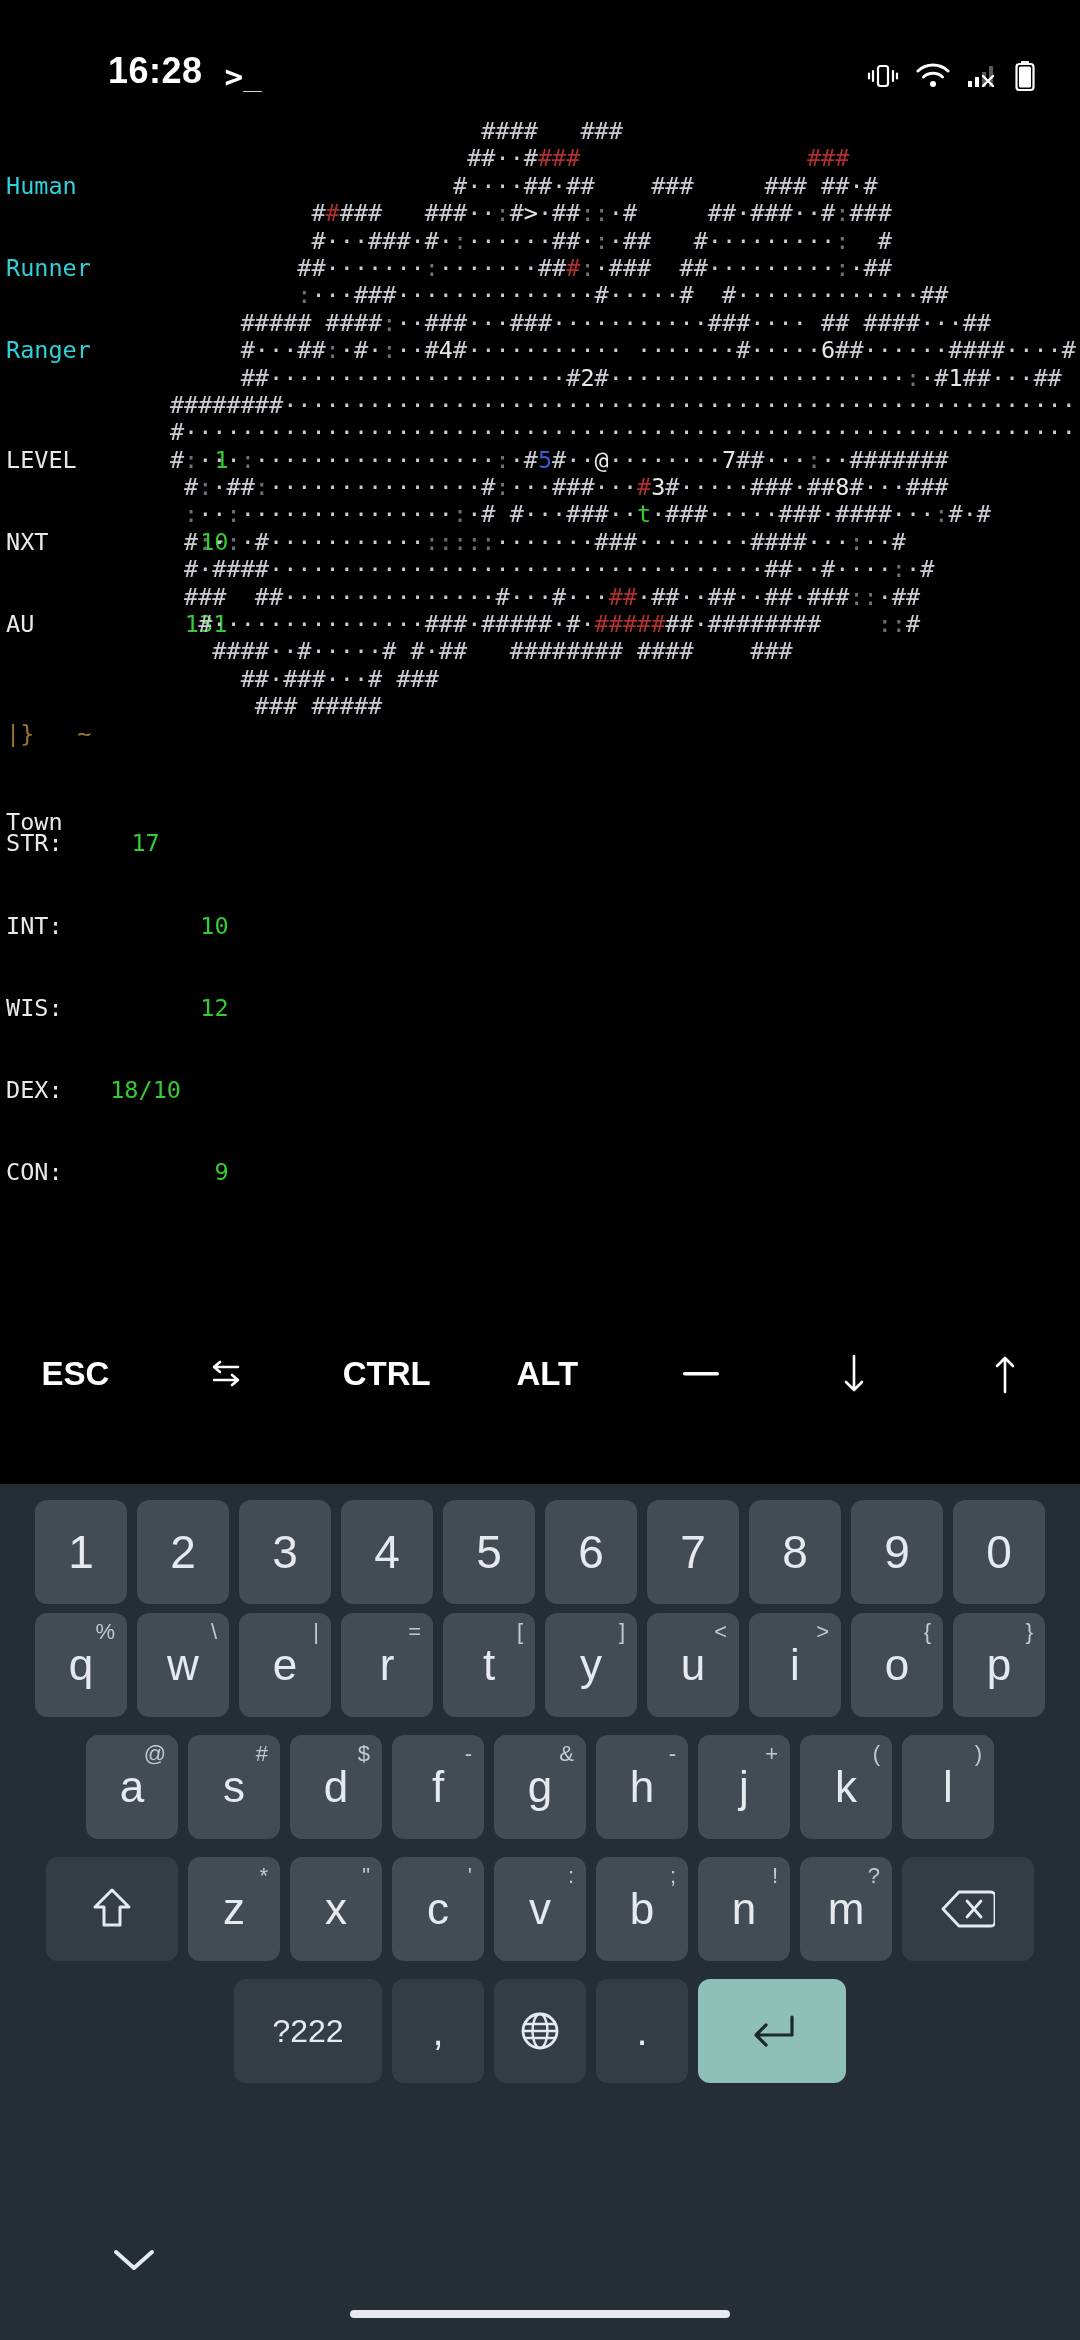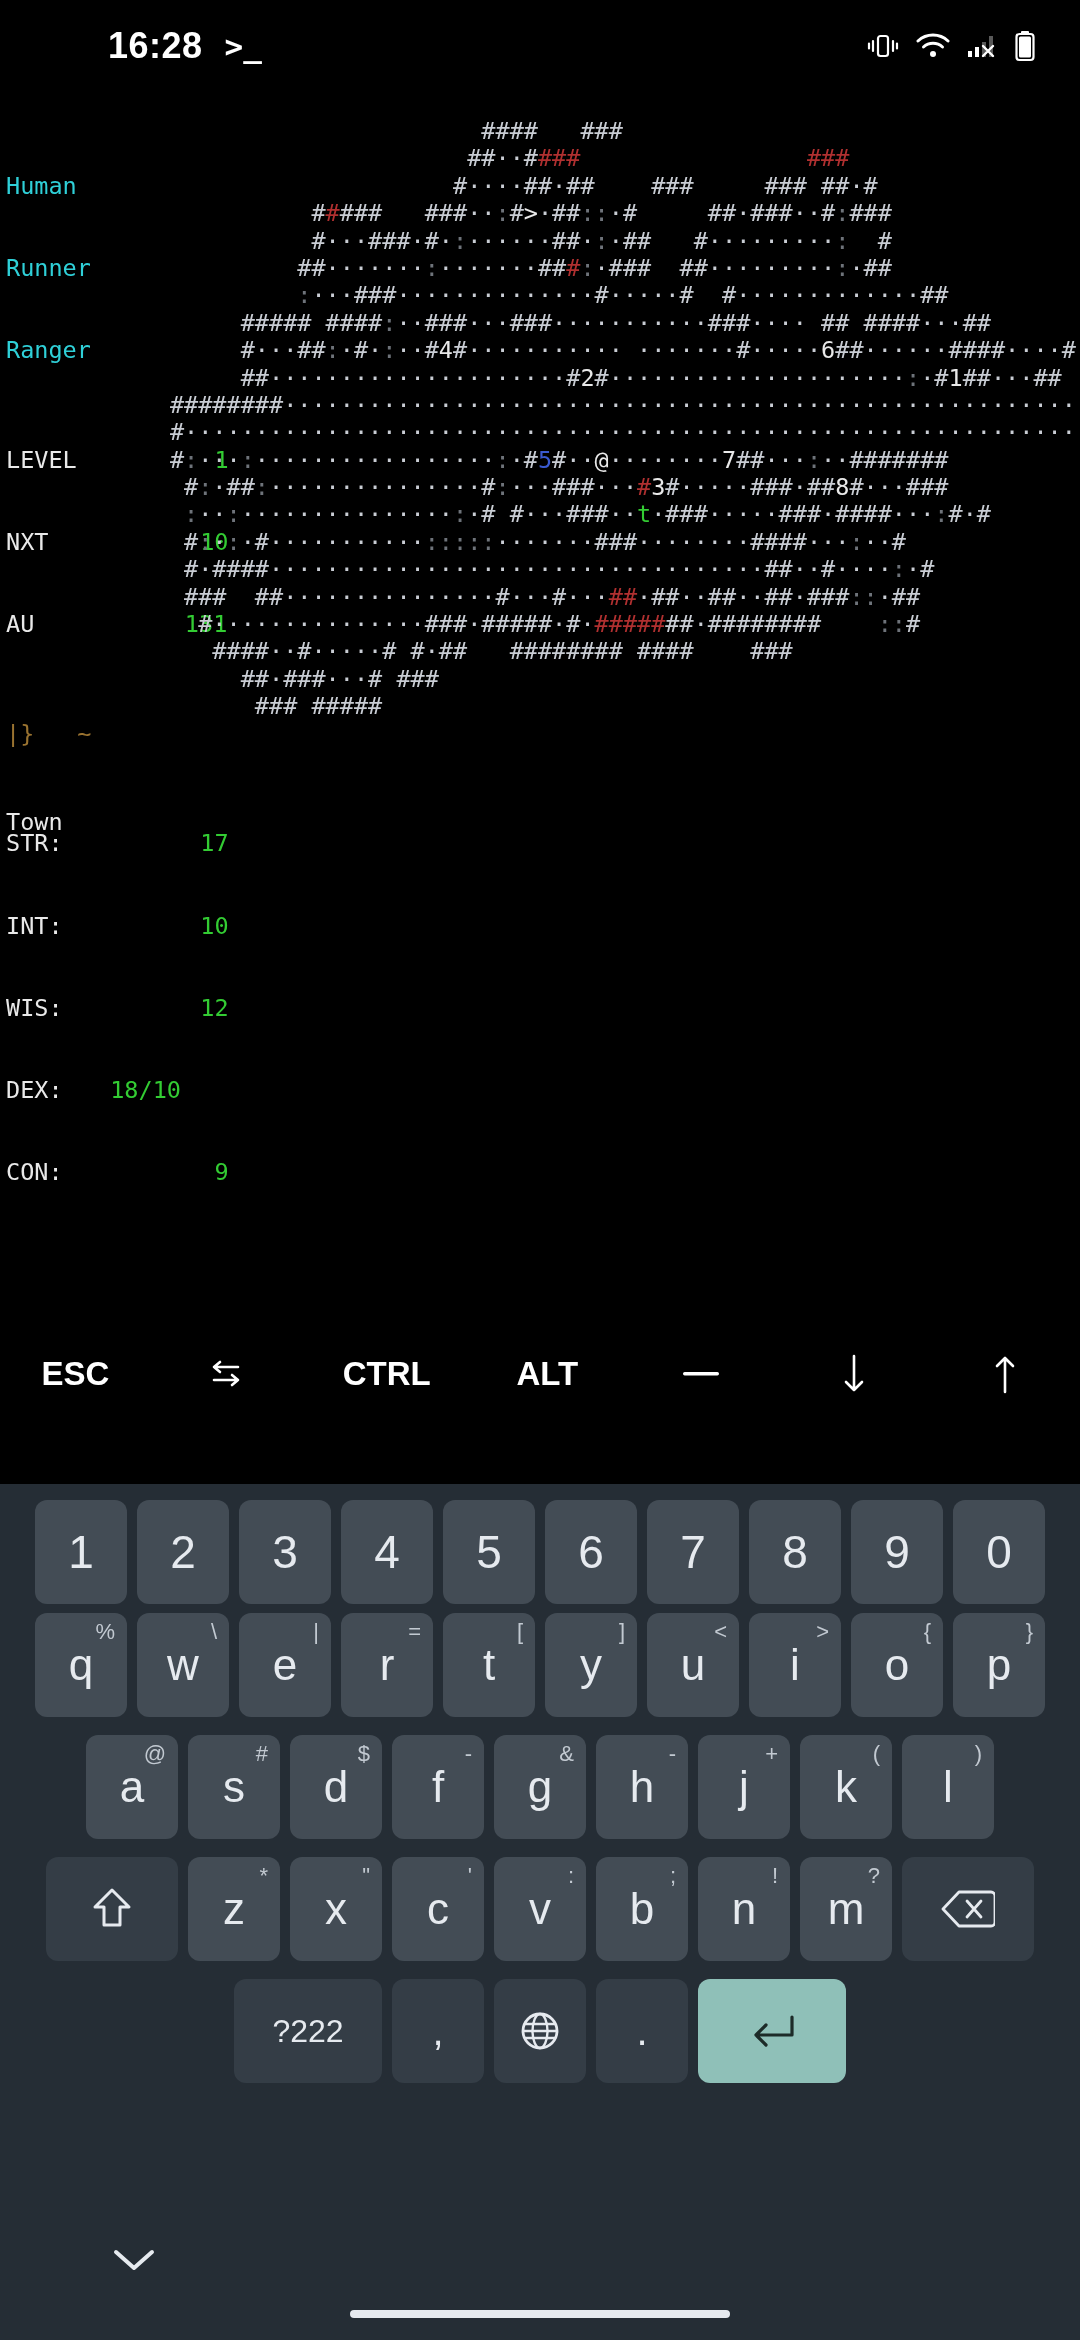--- a/index.html
+++ b/index.html
@@ -7,21 +7,21 @@
     width: 1080px; height: 2340px;
     background: #000;
     font-family: "DejaVu Sans Mono", monospace;
     overflow: hidden;
   }
   #root { position: relative; width: 1080px; height: 2340px; background: #000; }
 
   
   .statusbar {
     position: absolute; top: 0; left: 0; width: 1080px; height: 92px;
-    display: flex; align-items: center; background: #000;
+    display: flex; align-items: flex-end; background: #000;
   }
   .sb-clock {
     font-family: "Liberation Sans", sans-serif;
     font-size: 36px; font-weight: 700; color: #fff;
     margin-left: 108px; letter-spacing: 0.5px;
   }
   .sb-appicon {
     margin-left: 22px; color: #fff;
     font-family: "DejaVu Sans Mono", monospace;
     font-size: 31px; font-weight: 700; line-height: 1;
@@ -201,21 +201,21 @@
       <span class="row c-cyan">Human</span>
       <span class="row c-cyan">Runner</span>
       <span class="row c-cyan">Ranger</span>
 
       <span class="row"><span class="c-white">LEVEL</span><span class="c-green" style="display:inline-block;width:152px;text-align:right;">1</span></span>
       <span class="row"><span class="c-white">NXT</span><span class="c-green" style="display:inline-block;width:180px;text-align:right;">10</span></span>
       <span class="row"><span class="c-white">AU</span><span class="c-green" style="display:inline-block;width:193px;text-align:right;">131</span></span>
 
       <span class="row"><span class="c-brown">|}</span><span class="c-brown" style="display:inline-block;width:100px;text-align:center;">~</span></span>
 
-      <span class="row"><span class="c-white">STR:</span><span class="c-green" style="display:inline-block;width:166px;text-align:right;">17</span></span>
+      <span class="row"><span class="c-white">STR:</span><span class="c-green" style="display:inline-block;width:166px;text-align:center;">17</span></span>
       <span class="row"><span class="c-white">INT:</span><span class="c-green" style="display:inline-block;width:166px;text-align:right;">10</span></span>
       <span class="row"><span class="c-white">WIS:</span><span class="c-green" style="display:inline-block;width:166px;text-align:right;">12</span></span>
       <span class="row"><span class="c-white">DEX:</span><span class="c-green" style="display:inline-block;width:166px;text-align:center;">18/10</span></span>
       <span class="row"><span class="c-white">CON:</span><span class="c-green" style="display:inline-block;width:166px;text-align:right;">9</span></span>
 
       <span class="row">&nbsp;</span>
       <span class="row"><span class="c-white">Cur AC</span><span class="c-green" style="display:inline-block;width:133px;text-align:right;">2</span></span>
       
     </div>
 

